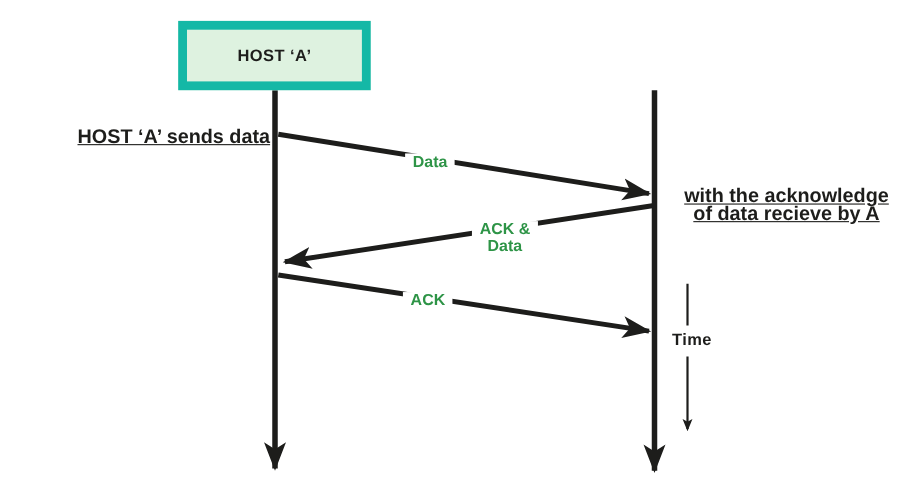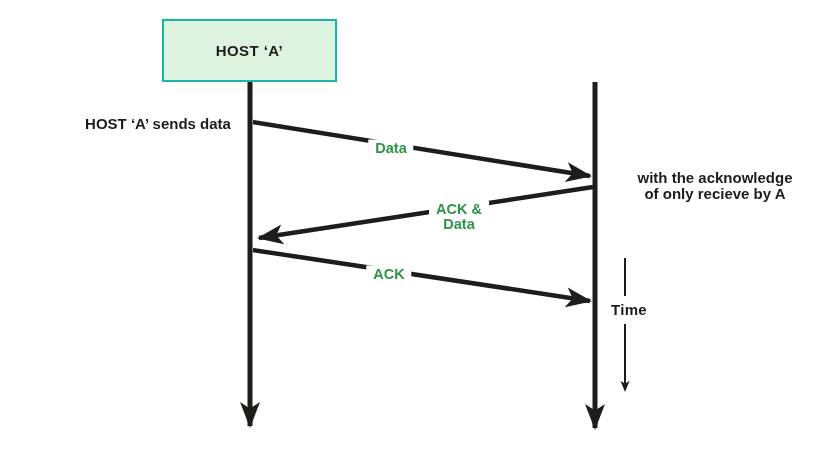--- a/index.html
+++ b/index.html
@@ -11,41 +11,42 @@
     font-family: "Liberation Sans", sans-serif;
     overflow: hidden;
   }
   svg.layer {
     position: absolute;
     left: 0; top: 0;
   }
   .host-box {
     position: absolute;
     background: #def2e0;
-    border: 2px solid #14b8a6;
+    border: 8px solid #14b8a6;
     box-sizing: border-box;
     display: flex;
     align-items: center;
     justify-content: center;
     font-weight: 700;
     font-size: 15px;
     letter-spacing: 0.4px;
     color: #1d1d1b;
   }
   #host-a { left: 162px; top: 19px; width: 175px; height: 63px; }
   #host-b { left: 507px; top: 19px; width: 176px; height: 63px; }
   .note {
     position: absolute;
     transform: translate(-50%, -50%);
     text-align: center;
     font-weight: 700;
-    font-size: 15px;
+    font-size: 18px;
     line-height: 16px;
     color: #1d1d1b;
     white-space: nowrap;
+    text-decoration: underline;
   }
   .note span { display: block; }
   #note-a-sends-data { left: 158px; top: 124px; }
   #note-a-sends-ack  { left: 129px; top: 248px; }
   #note-b            { left: 715px; top: 186px; }
   .msg-label {
     position: absolute;
     transform: translate(-50%, -50%);
     background: #ffffff;
     padding: 1px 7px;
@@ -102,21 +103,21 @@
 
   <div class="note" id="note-a-sends-data">
     <span>HOST ‘A’ sends data</span>
   </div>
 
   <div class="note" id="note-a-sends-ack">
   </div>
 
   <div class="note" id="note-b">
     <span>with the acknowledge</span>
-    <span>of only recieve by A</span>
+    <span>of data recieve by A</span>
   </div>
 
   <div class="msg-label" id="msg-data">
     <span>Data</span>
   </div>
 
   <div class="msg-label" id="msg-ack-data">
     <span>ACK &amp;</span>
     <span>Data</span>
   </div>

